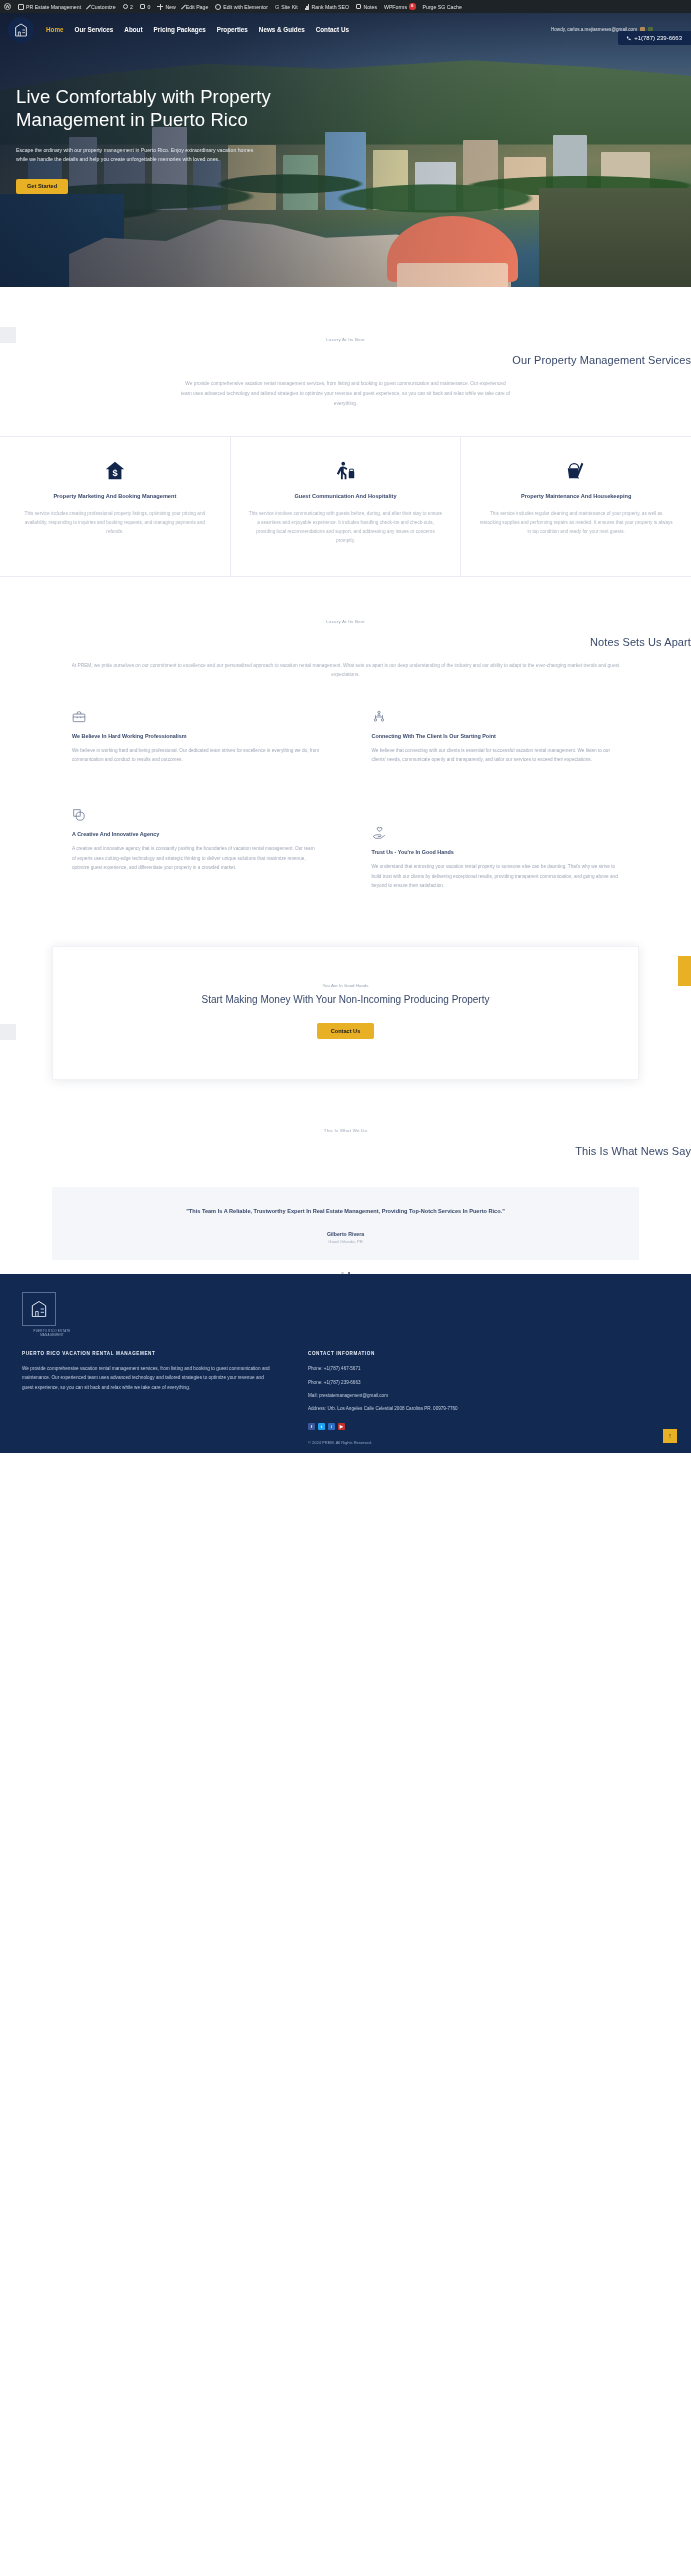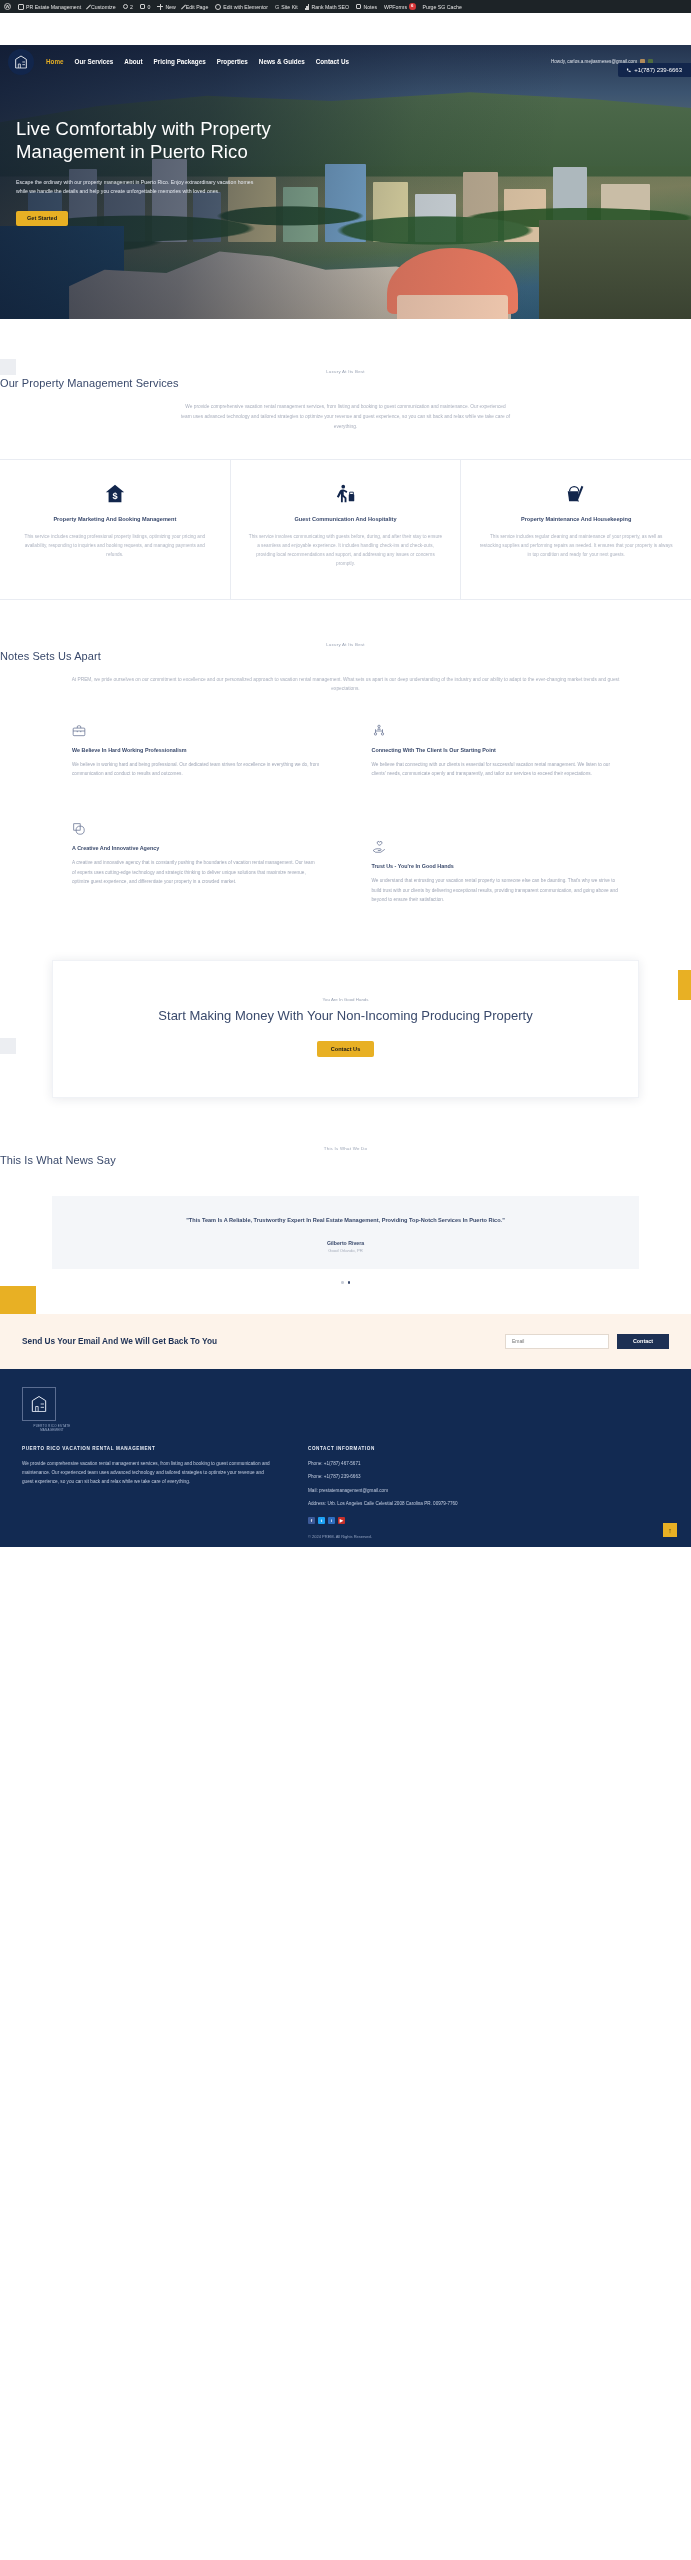--- a/index.html
+++ b/index.html
@@ -49,21 +49,20 @@
     width:6.5px; height:6.5px; font-size:4.3px; line-height:6.5px;
     text-align:center; display:inline-block; font-weight:bold;
   }
 
   
   .hero {
     position: relative; height: 274px; overflow: hidden;
     background:
       linear-gradient(180deg, rgba(16,28,52,.62) 0%, rgba(16,28,52,.30) 42%, rgba(10,20,40,.12) 100%),
       linear-gradient(175deg,#1e3a5f 0%, #2f5d7c 18%, #6f8c63 34%, #8d9a63 48%, #9fa06a 60%, #6a8a58 72%, #3f6b84 86%, #2b5570 100%);
-    margin-top: 32px;
   }
   .hero-img { position:absolute; inset:0; }
   
   .hero-sky { position:absolute; left:0; right:0; top:0; height:44%;
     background: linear-gradient(180deg,#24344f 0%, #3c5470 40%, #6d7f7a 100%); }
   .hero-hill { position:absolute; left:0; right:0; top:16%; height:32%;
     background: linear-gradient(180deg,#4f6b4a 0%, #3c5b3a 100%);
     clip-path: polygon(0 38%, 14% 20%, 30% 8%, 48% 14%, 68% 4%, 86% 12%, 100% 22%, 100% 100%, 0 100%); opacity:.95;}
   .hero-city { position:absolute; left:0; right:0; top:26%; height:46%; }
   .hero-city span { position:absolute; bottom:0; display:block; border-radius:1px; }
@@ -117,21 +116,21 @@
   .hero-h1 { color:#fff; font-size:18.5px; line-height:1.26; font-weight:400; letter-spacing:.1px;}
   .hero-p { color:#e4e8ef; font-size:5.2px; line-height:1.85; margin-top:14px; width:245px; }
   .btn-gold {
     display:inline-block; background:#e8b024; color:#1b1b1b; font-size:5.6px;
     font-weight:bold; padding:4.5px 11px; border-radius:2px; margin-top:14px; border:none; cursor:pointer;
   }
 
   
   .section { padding: 0 0; }
   .eyebrow { text-align:center; color:#9aa3b4; font-size:4.4px; letter-spacing:.25px; }
-  .h2 { text-align:left; color:#39496b; font-size:11px; font-weight:400; margin-top:3px; letter-spacing:.1px;}
+  .h2 { text-align:right; color:#39496b; font-size:11px; font-weight:400; margin-top:12px; letter-spacing:.1px;}
   .lead {
     margin:13px auto 0; color:#a8aebc; font-size:4.8px; line-height:2.05; text-align:center;
   }
 
   
   .cards { display:flex; margin-top:28px; border-top:1px solid #e9ecf2; border-bottom:1px solid #e9ecf2;}
   .card { flex:1; padding:22px 18px 30px; text-align:center; border-right:1px solid #e9ecf2; }
   .card:last-child { border-right:none; }
   .card-ico { height:24px; display:flex; align-items:center; justify-content:center; }
   .card-ico svg { width:22px; height:22px; fill:#12264c; }
@@ -148,21 +147,21 @@
   .feat.lower { margin-top:22px; }
   .feat.lower2 { margin-top:40px; }
 
   
   .cta-wrap { position:relative; margin-top:40px; padding:0 52px; }
   .cta {
     background:#fff; box-shadow:0 1px 10px rgba(30,40,70,.10); border:1px solid #f0f2f6;
     padding:36px 30px 40px; text-align:center;
   }
   .cta-eyebrow { color:#9aa3b4; font-size:4.4px; }
-  .cta-h { color:#39496b; font-size:13px; line-height:1.5; font-weight:400; margin-top:4px; }
+  .cta-h { color:#39496b; font-size:10px; line-height:1.5; font-weight:400; margin-top:4px; }
   .sq-gold-right {
     position:absolute; right:0; top:10px; width:13px; height:30px; background:#e8b024;
   }
   .sq-grey-left { position:absolute; left:0; top:78px; width:16px; height:16px; background:#eceef2; }
 
   
   .testi-card {
     margin:30px 52px 0; background:#f4f6f9; padding:20px 34px 16px; text-align:center;
   }
   .testi-q { color:#39496b; font-size:5.6px; font-weight:bold; line-height:1.75; }
@@ -450,30 +449,20 @@
       <div class="testi-q">"This Team Is A Reliable, Trustworthy Expert In Real Estate Management, Providing Top-Notch Services In Puerto Rico."</div>
       <div class="testi-name">Gilberto Rivera</div>
       <div class="testi-loc">Good Orlando, PR</div>
     </div>
     <div class="dots">
       <i></i>
       <i class="on"></i>
     </div>
   </div>
 
-  <div style="position:relative;margin-top:30px;">
-    <div class="sq-gold-left"></div>
-    <div class="emailstrip">
-      <div class="email-h">Send Us Your Email And We Will Get Back To You</div>
-      <div class="email-form">
-        <input class="email-input" type="text" placeholder="Email" style="">
-        <button class="email-btn">Contact</button>
-      </div>
-    </div>
-  </div>
 
   <div class="footer" style="position:relative;">
     <div style="width:60px;">
       <div class="footer-logo">
         <svg viewBox="0 0 24 24">
           <path d="M4 21V8l8-5 8 5v13" fill="none" stroke="#e6ecf7" stroke-width="1.2"></path>
           <path d="M4 21h16M8 21v-6h3v6M14 12h4M14 16h4" fill="none" stroke="#e6ecf7" stroke-width="1"></path>
         </svg>
       </div>
       <div class="footer-logo-cap">PUERTO RICO ESTATE MANAGEMENT</div>

